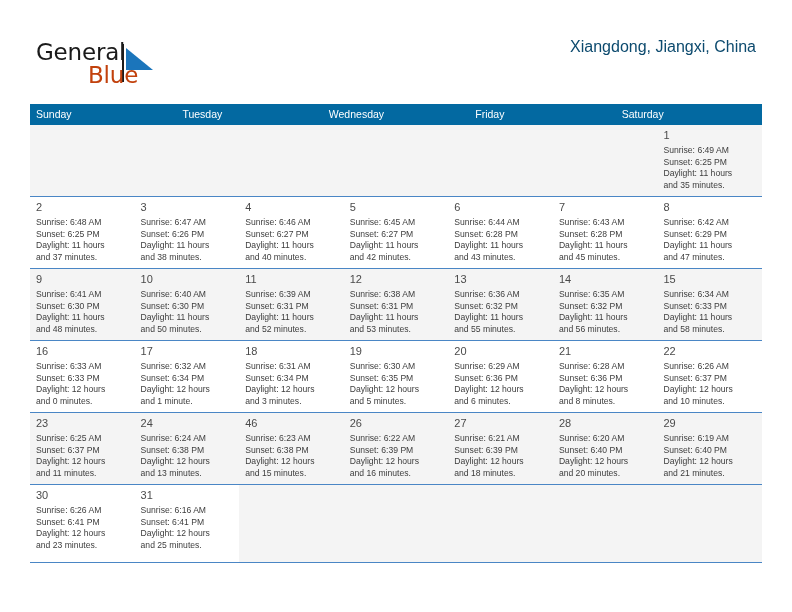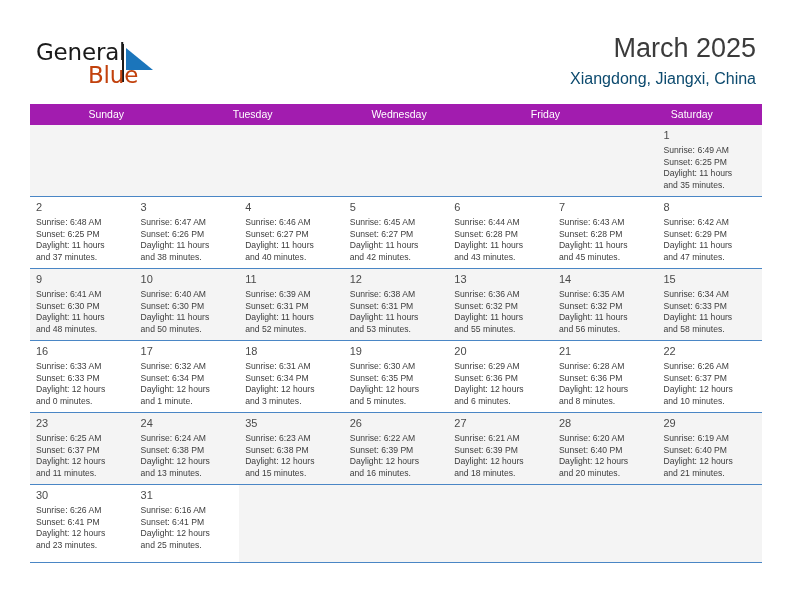--- a/index.html
+++ b/index.html
@@ -88,23 +88,22 @@
 
   
   .calendar {
     position: absolute;
     left: 30px;
     top: 104px;
     width: 732px;
   }
   .weekday-row {
     display: flex;
-    background: #a21caf;
+    background: #0369a1;
     height: 21px;
-    text-align: center;
   }
   .weekday {
     flex: 1 1 0;
     color: #ffffff;
     font-size: 10.5px;
     line-height: 21px;
     padding-left: 6px;
     box-sizing: border-box;
     overflow: hidden;
     white-space: nowrap;
@@ -159,21 +158,20 @@
       <span class="brand-mark">
         <svg width="34" height="40" viewBox="0 0 34 40" xmlns="http://www.w3.org/2000/svg">
           <polygon points="2,0 2,38 4,38 4,0" fill="#1b1b1b"></polygon>
           <polygon points="6,4 33,26 6,26" fill="#1b75bb"></polygon>
         </svg>
       </span>
       <span class="brand-blue">Blue</span>
     </div>
 
     <div class="title-wrap">
-      <div class="cal-title">March 2025</div>
       <div class="cal-subtitle">Xiangdong, Jiangxi, China</div>
     </div>
 
   </div>
 
   <div class="calendar">
     <div class="weekday-row" id="weekday-row">
         <div class="weekday">Sunday</div>
         <div class="weekday">Tuesday</div>
         <div class="weekday">Wednesday</div>
@@ -406,21 +404,21 @@
           <div class="day-cell shaded">
             <div class="day-num">24</div>
             <div class="day-info">
               <div>Sunrise: 6:24 AM</div>
               <div>Sunset: 6:38 PM</div>
               <div>Daylight: 12 hours</div>
               <div>and 13 minutes.</div>
             </div>
           </div>
           <div class="day-cell shaded">
-            <div class="day-num">35</div>
+            <div class="day-num">46</div>
             <div class="day-info">
               <div>Sunrise: 6:23 AM</div>
               <div>Sunset: 6:38 PM</div>
               <div>Daylight: 12 hours</div>
               <div>and 15 minutes.</div>
             </div>
           </div>
           <div class="day-cell shaded">
             <div class="day-num">26</div>
             <div class="day-info">

